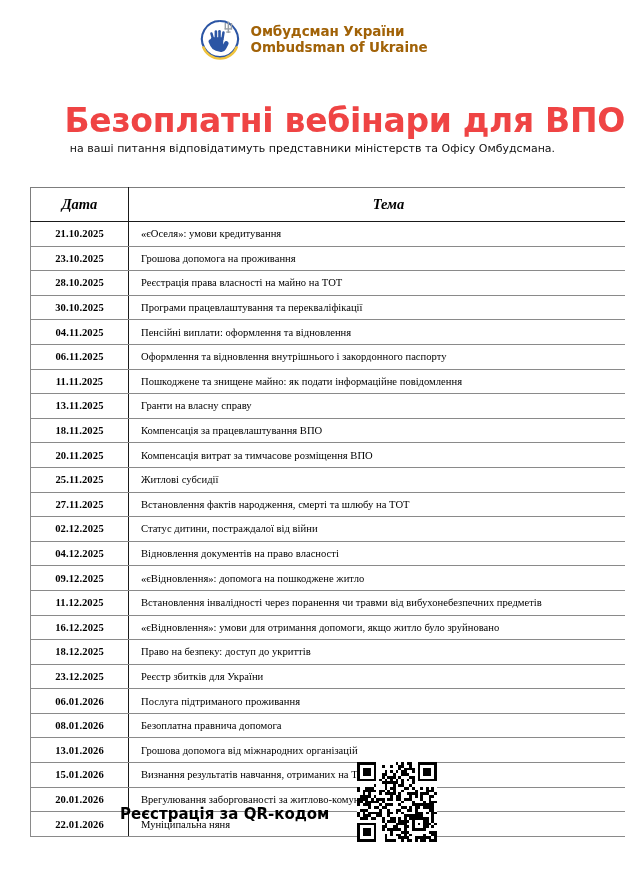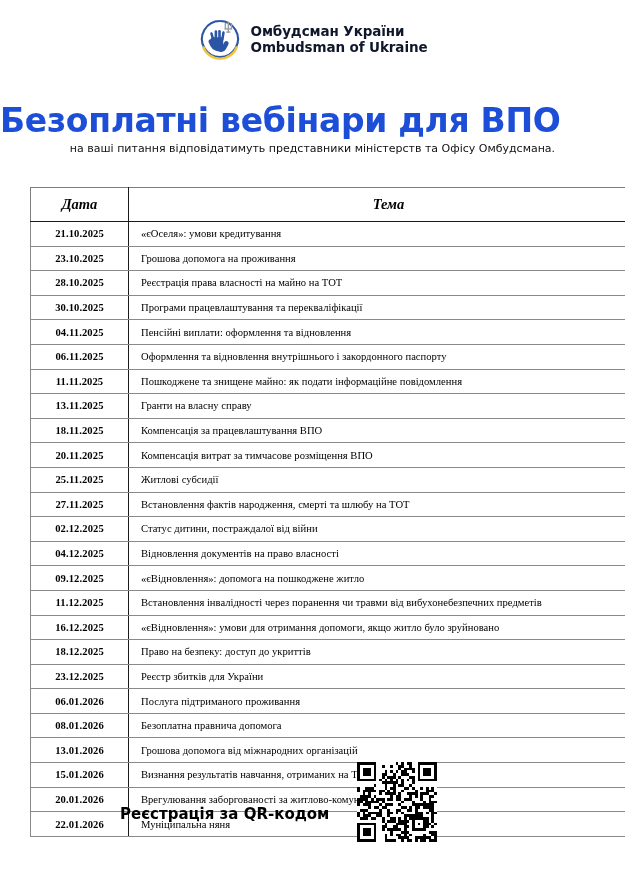--- a/index.html
+++ b/index.html
@@ -39,36 +39,36 @@
     display: flex;
     flex-direction: column;
     justify-content: center;
     line-height: 1.18;
   }
   .logo-line-1, .logo-line-2 {
     font-family: "DejaVu Sans", sans-serif;
     font-size: 13.5px;
     font-weight: 700;
     letter-spacing: -0.1px;
-    color: #0f172a;
+    color: #a16207;
     white-space: nowrap;
   }
 
   
   .title {
     position: absolute;
     top: 101px;
     left: 0;
     width: 625px;
-    text-align: left;
+    text-align: right;
     font-family: "DejaVu Sans", sans-serif;
     font-size: 33px;
     font-weight: 700;
     letter-spacing: -0.3px;
-    color: #1d4ed8;
+    color: #ef4444;
     margin: 0;
   }
   .subtitle {
     position: absolute;
     top: 142px;
     left: 0;
     width: 625px;
     text-align: center;
     font-family: "DejaVu Sans", sans-serif;
     font-size: 11px;

